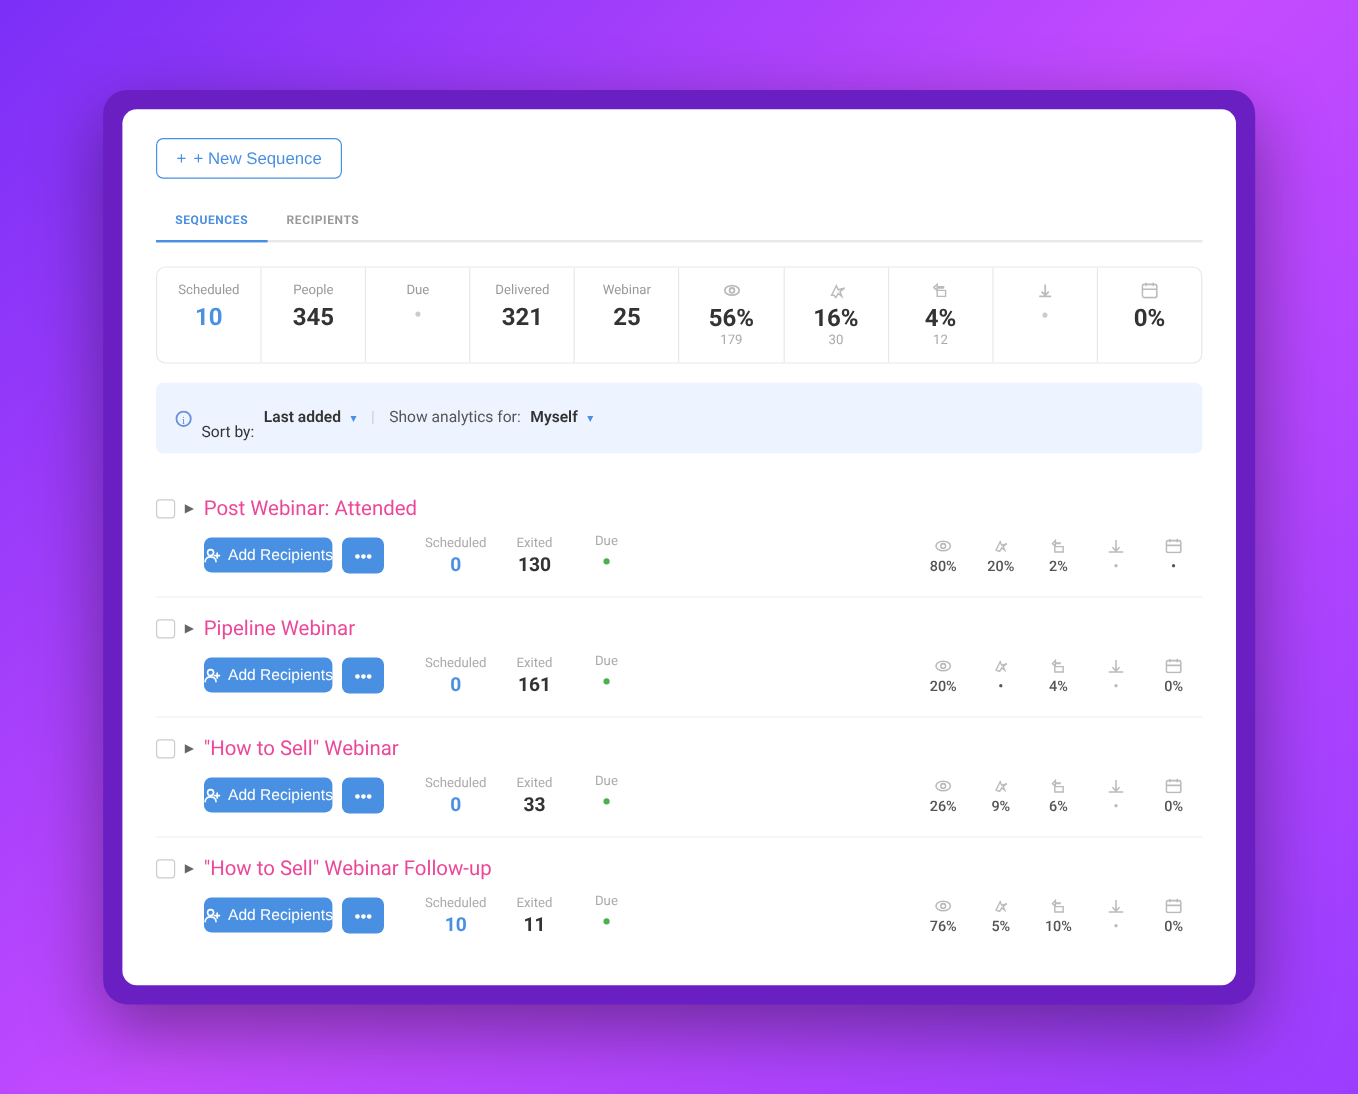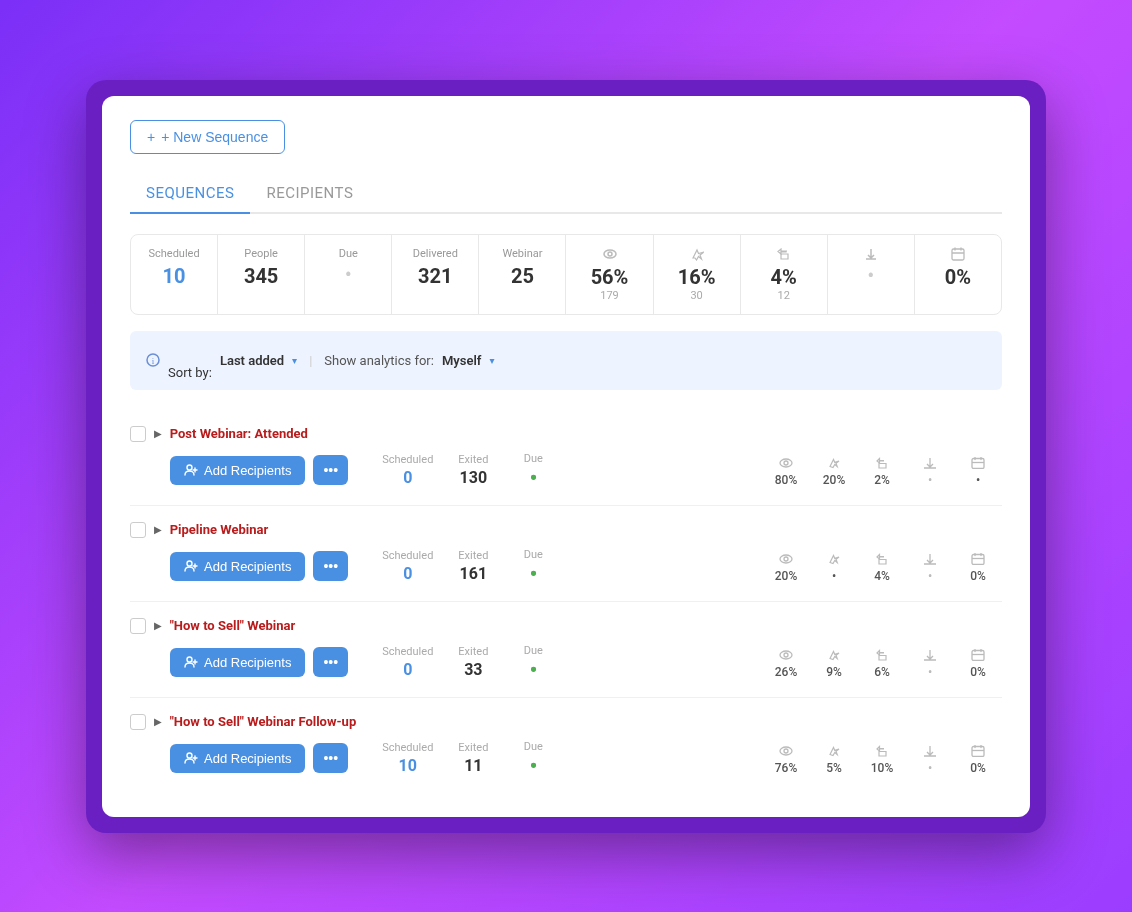--- a/index.html
+++ b/index.html
@@ -42,22 +42,22 @@
 
     
     .tabs {
       display: flex;
       border-bottom: 2px solid #e8e8e8;
       margin-bottom: 20px;
       gap: 0;
     }
     .tab {
       padding: 10px 16px;
-      font-size: 15px;
-      font-weight: 400;
+      font-size: 10px;
+      font-weight: 700;
       letter-spacing: 0.5px;
       color: #999;
       cursor: pointer;
       text-transform: uppercase;
     }
     .tab.active {
       color: #4a90e2;
       border-bottom: 2.5px solid #4a90e2;
       margin-bottom: -2px;
     }
@@ -138,39 +138,39 @@
       cursor: pointer;
       appearance: none;
       background: #fff;
     }
     .seq-expand {
       color: #666;
       font-size: 10px;
       cursor: pointer;
     }
     .seq-name {
-      font-size: 13px;
-      font-weight: 700;
-      color: #b91c1c;
+      font-size: 17px;
+      font-weight: 400;
+      color: #ec4899;
     }
     .seq-actions {
       display: flex;
       align-items: center;
       gap: 8px;
       margin-left: 40px;
     }
     .add-recipients-btn {
       display: inline-flex;
       align-items: center;
       gap: 6px;
       background: #4a90e2;
       color: #fff;
       border: none;
       border-radius: 6px;
-      padding: 7px 14px;
+      padding: 7px 0;
       font-size: 13px;
       font-weight: 500;
       cursor: pointer;
     }
     .more-btn {
       background: #4a90e2;
       color: #fff;
       border: none;
       border-radius: 6px;
       padding: 7px 10px;

